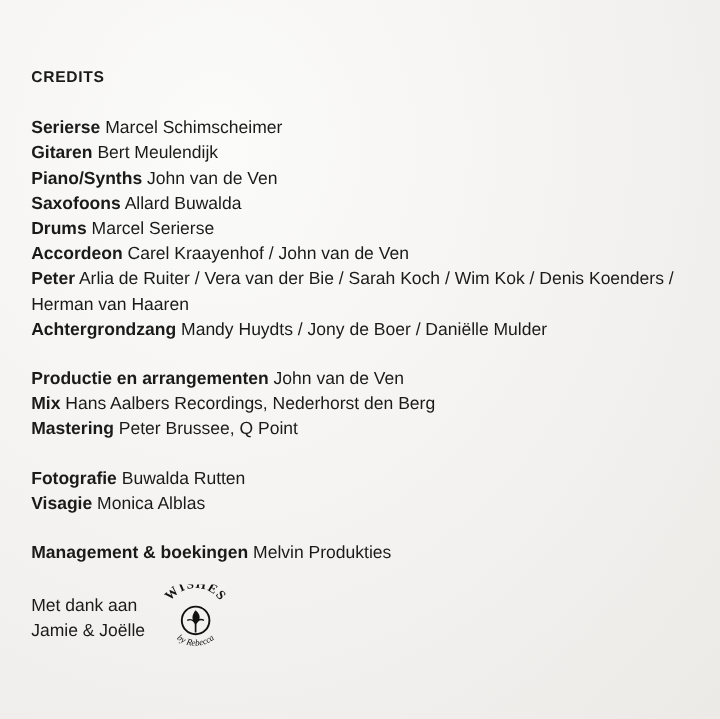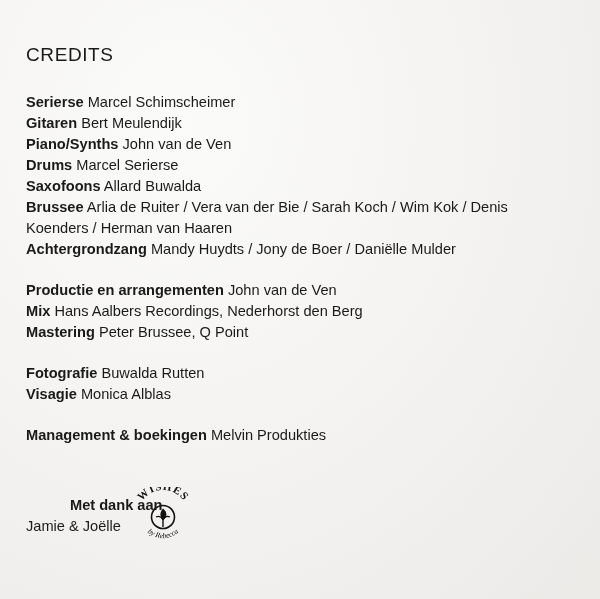--- a/index.html
+++ b/index.html
@@ -22,24 +22,24 @@
     background:
       radial-gradient(ellipse at 30% 20%, #fbfbfa 0%, #f3f2f0 55%, #eceae7 100%);
   }
   .page {
     position: absolute;
     inset: 0;
     padding: 44px 26px 0 26px;
     box-sizing: border-box;
   }
   .title {
-    font-size: 19px;
-    font-weight: normal;
+    font-size: 13px;
+    font-weight: bold;
     letter-spacing: 0.6px;
-    margin: 0 0 26px 0;
+    margin: 12px 0 26px 0;
   }
   .block {
     margin-bottom: 20px;
   }
   .line {
     font-size: 14.6px;
     line-height: 21px;
     white-space: normal;
   }
   .line .role {
@@ -49,21 +49,21 @@
     font-weight: normal;
     text-align: center;
   }
   .thanks {
     position: absolute;
     left: 26px;
     bottom: 62px;
     font-size: 14.6px;
     line-height: 21px;
   }
-  .thanks .role { font-weight: bold; display: block; margin-left: 44px; }
+  .thanks .role { font-weight: normal; display: block; }
   .thanks .names { font-weight: normal; display: block; }
 
   .logo {
     position: absolute;
     left: 132px;
     bottom: 58px;
     width: 62px;
     height: 54px;
     color: #111;
   }
@@ -85,29 +85,33 @@
     </div>
     <div class="line">
       <span class="role">Gitaren</span>
       <span class="names">Bert Meulendijk</span>
     </div>
     <div class="line">
       <span class="role">Piano/Synths</span>
       <span class="names">John van de Ven</span>
     </div>
     <div class="line">
+      <span class="role">Saxofoons</span>
+      <span class="names">Allard Buwalda</span>
+    </div>
+    <div class="line">
       <span class="role">Drums</span>
       <span class="names">Marcel Serierse</span>
     </div>
     <div class="line">
-      <span class="role">Saxofoons</span>
-      <span class="names">Allard Buwalda</span>
+      <span class="role">Accordeon</span>
+      <span class="names">Carel Kraayenhof / John van de Ven</span>
     </div>
     <div class="line">
-      <span class="role">Brussee</span>
+      <span class="role">Peter</span>
       <span class="names">Arlia de Ruiter / Vera van der Bie / Sarah Koch / Wim Kok / Denis Koenders / Herman van Haaren</span>
     </div>
     <div class="line">
       <span class="role">Achtergrondzang</span>
       <span class="names">Mandy Huydts / Jony de Boer / Daniëlle Mulder</span>
     </div>
   </div>
 
   <div class="block">
     <div class="line">

